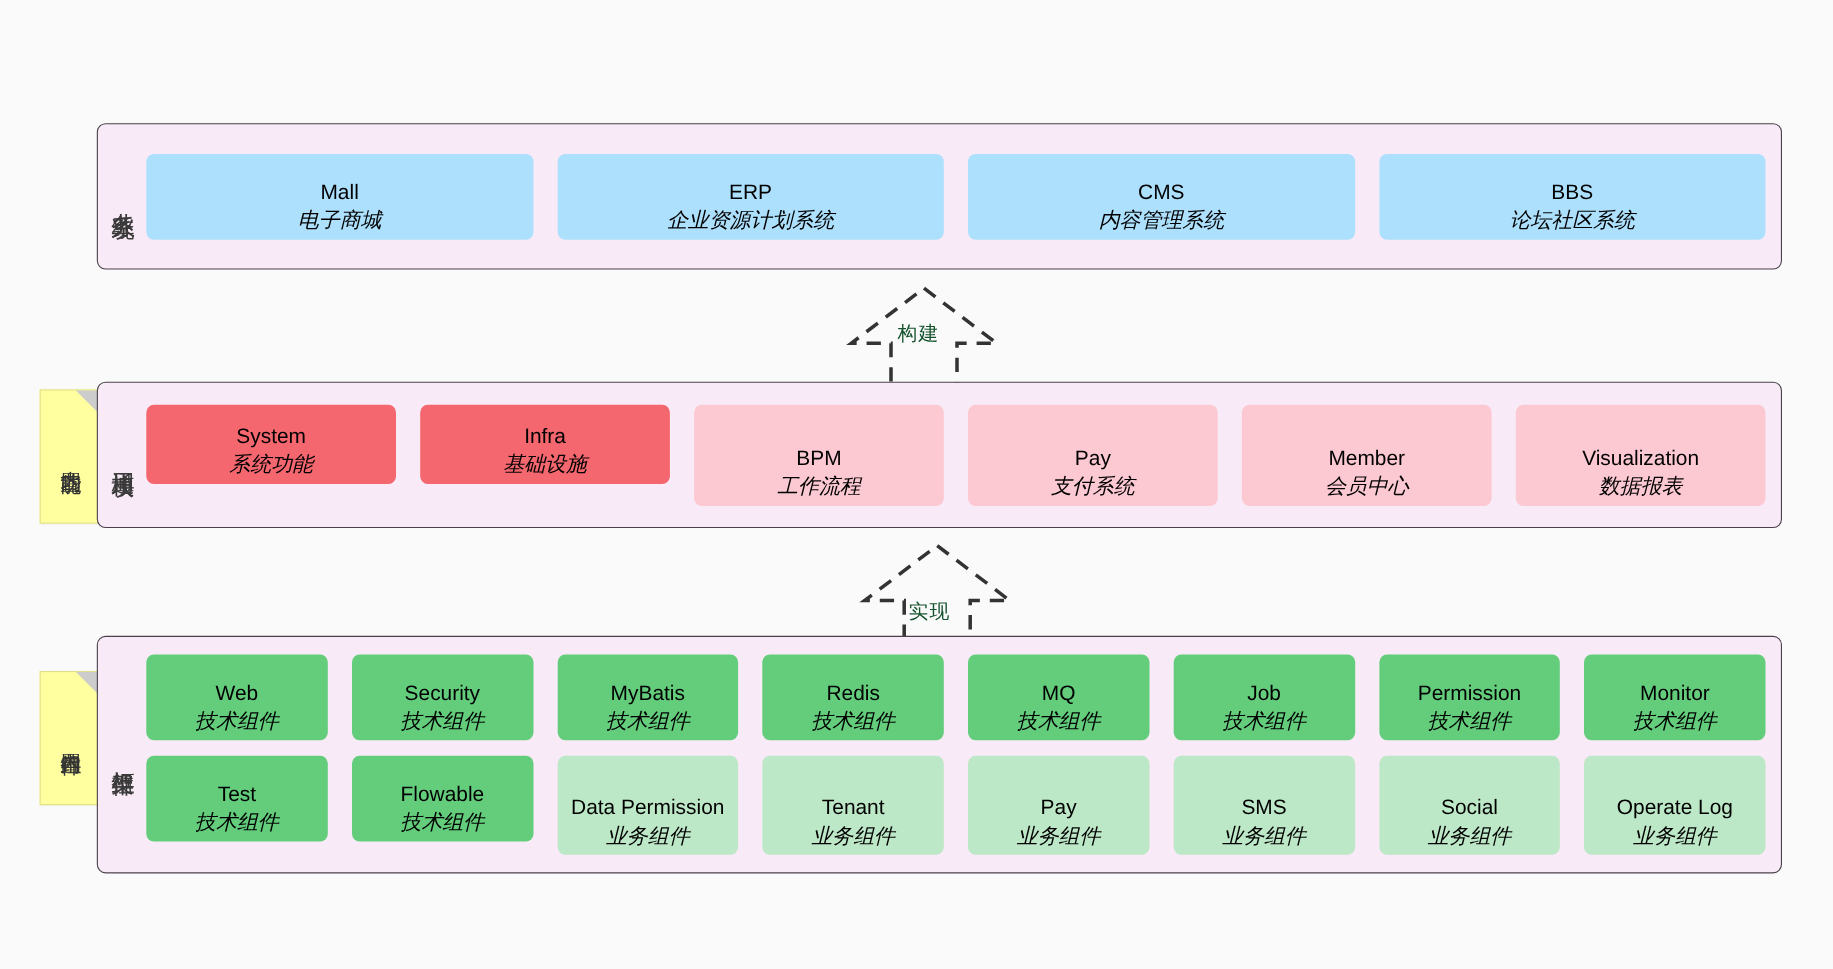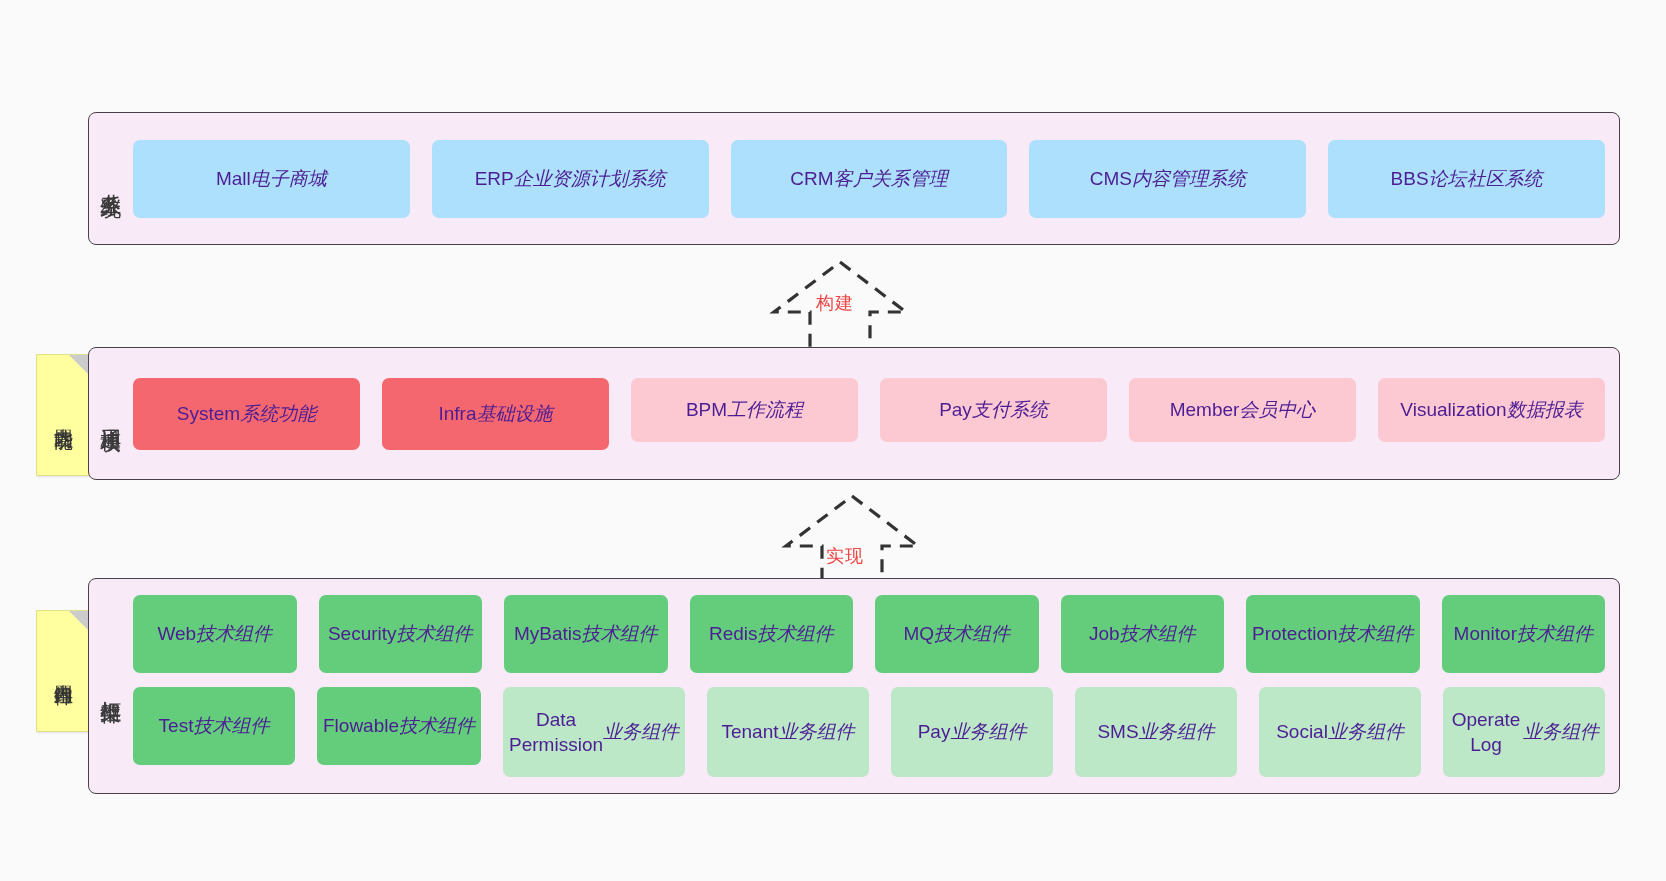--- a/index.html
+++ b/index.html
@@ -56,35 +56,35 @@
     display: flex;
     gap: 22px;
   }
 
   
   .block {
     flex: 1 1 0;
     box-sizing: border-box;
     border-radius: 7px;
     display: flex;
-    flex-direction: row;
+    flex-direction: column;
     align-items: center;
-    justify-content: center;
+    justify-content: flex-end;
     text-align: center;
     font-size: 19px;
     line-height: 1.34;
-    color: #4c1d95;
+    color: #000000;
     padding: 4px 6px;
   }
   .block .en { white-space: normal; }
   .block .cn { white-space: nowrap; font-style: italic; }
 
   .blk-blue        { background: #ade0fd; height: 78px; }
   .blk-red-strong  { background: #f4676f; height: 72px; }
-  .blk-red-light   { background: #fcc9d2; height: 64px; }
+  .blk-red-light   { background: #fcc9d2; height: 92px; }
   .blk-green-strong{ background: #63cd7c; height: 78px; }
   .blk-green-light { background: #bde8c7; height: 90px; }
 
   
   #layer-business  { left: 88px;  top: 112px; width: 1532px; height: 133px; }
   #layer-common    { left: 88px;  top: 347px; width: 1532px; height: 133px; }
   #layer-framework { left: 88px;  top: 578px; width: 1532px; height: 216px; }
 
   
   .sticky {
@@ -120,21 +120,21 @@
   .uml-arrow {
     position: absolute;
     width: 160px;
     height: 98px;
   }
   .uml-arrow svg { display: block; }
   .uml-label {
     position: absolute;
     font-size: 18px;
     line-height: 1;
-    color: #ef4444;
+    color: #14532d;
     letter-spacing: 1px;
     user-select: none;
     white-space: nowrap;
     text-align: center;
   }
   #arrow-build     { left: 760px; top: 256px; }
   #arrow-build-lbl { left: 816px; top: 294px; }
   #arrow-impl      { left: 772px; top: 490px; }
   #arrow-impl-lbl  { left: 826px; top: 547px; }
 </style>
@@ -147,24 +147,20 @@
     <div class="row">
       <div class="block blk-blue">
         <span class="en">Mall</span>
         <span class="cn">电子商城</span>
       </div>
       <div class="block blk-blue">
         <span class="en">ERP</span>
         <span class="cn">企业资源计划系统</span>
       </div>
       <div class="block blk-blue">
-        <span class="en">CRM</span>
-        <span class="cn">客户关系管理</span>
-      </div>
-      <div class="block blk-blue">
         <span class="en">CMS</span>
         <span class="cn">内容管理系统</span>
       </div>
       <div class="block blk-blue">
         <span class="en">BBS</span>
         <span class="cn">论坛社区系统</span>
       </div>
     </div>
   </div>
 </div>
@@ -240,21 +236,21 @@
       </div>
       <div class="block blk-green-strong">
         <span class="en">MQ</span>
         <span class="cn">技术组件</span>
       </div>
       <div class="block blk-green-strong">
         <span class="en">Job</span>
         <span class="cn">技术组件</span>
       </div>
       <div class="block blk-green-strong">
-        <span class="en">Protection</span>
+        <span class="en">Permission</span>
         <span class="cn">技术组件</span>
       </div>
       <div class="block blk-green-strong">
         <span class="en">Monitor</span>
         <span class="cn">技术组件</span>
       </div>
     </div>
 
     <div class="row">
       <div class="block blk-green-strong">

